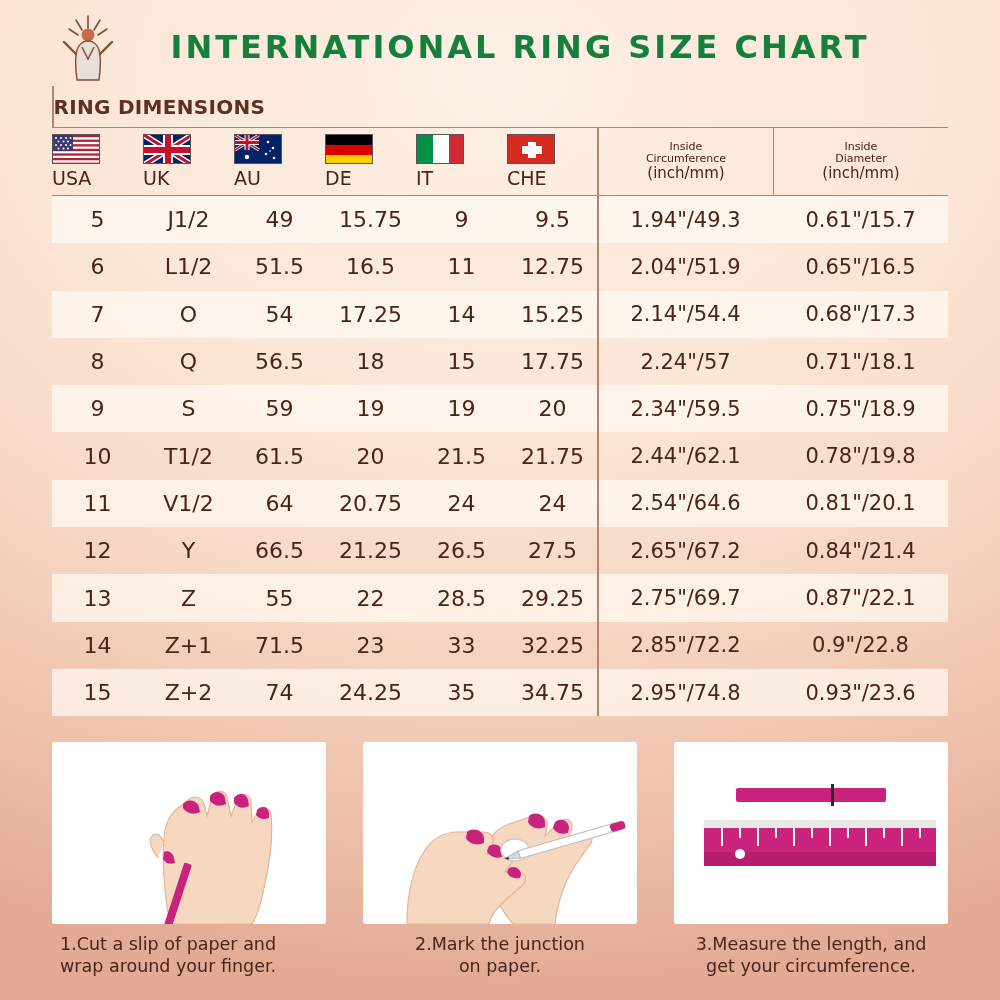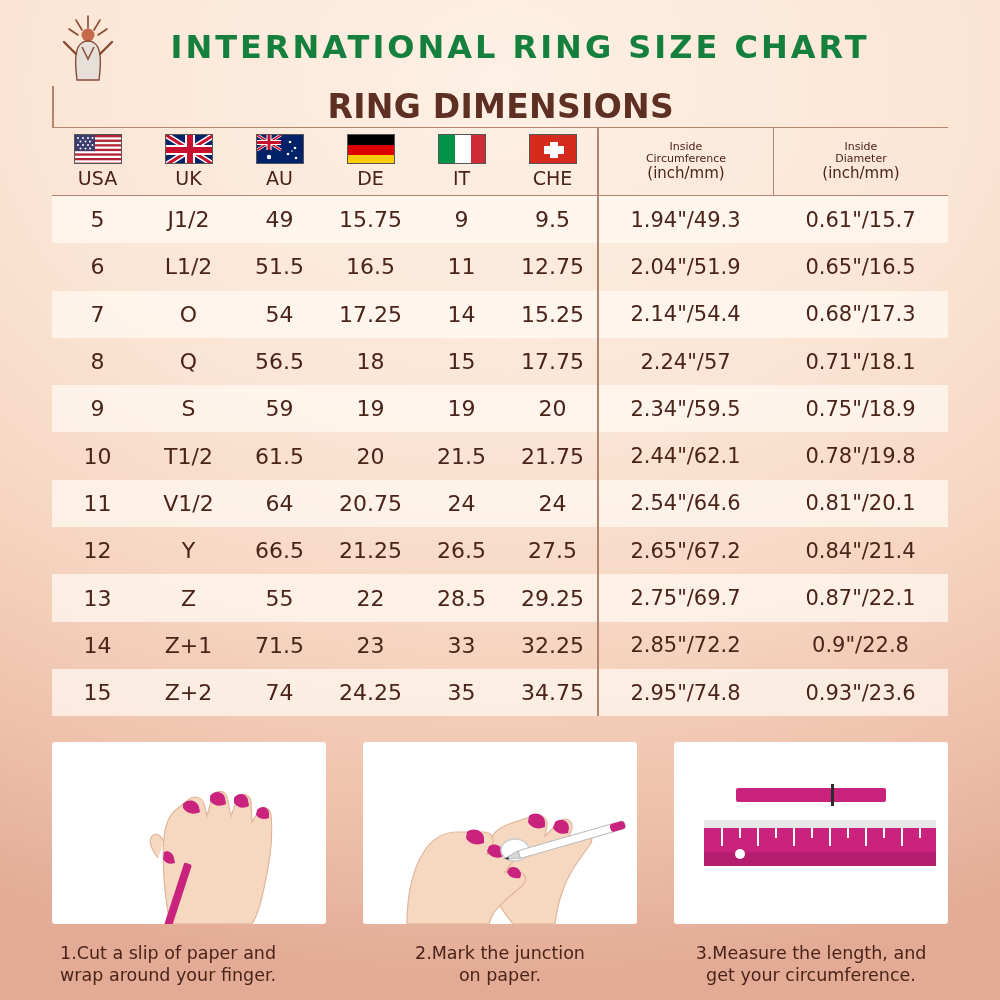--- a/index.html
+++ b/index.html
@@ -67,38 +67,37 @@
     font-family: "DejaVu Sans", sans-serif;
     letter-spacing: .3px;
   }
   .group-head .divider {
     width: 1.5px;
     align-self: stretch;
     background: #b4846f;
   }
   .group-head .g2 {
     flex: 1;
-    text-align: center;
-    font-size: 33px;
+    font-size: 20px;
     font-weight: bold;
     color: #5e2f23;
     font-family: "DejaVu Sans", sans-serif;
     letter-spacing: .3px;
   }
 
   .flag-row {
     display: flex;
     height: 68px;
     border-bottom: 1.5px solid #b4846f;
   }
   .flag-cell {
     width: 91px;
     display: flex;
     flex-direction: column;
-    align-items: center;
+    align-items: flex-start;
     justify-content: center;
     gap: 3px;
   }
   .flag-cell.first { width: 91px; }
   .flag {
     width: 48px; height: 30px;
     border: 1px solid #555;
     position: relative;
     overflow: hidden;
     background: #fff;
@@ -161,21 +160,21 @@
   }
   .card { width: 274px; }
   .card-img {
     width: 274px; height: 182px;
     background: #ffffff;
     border-radius: 3px;
     position: relative;
     overflow: hidden;
   }
   .card-cap {
-    margin-top: 19px;
+    margin-top: 10px;
     font-size: 17.5px;
     line-height: 1.25;
     color: #4a2319;
     font-family: "DejaVu Sans", sans-serif;
     text-align: center;
   }
   .card-cap.left { text-align: left; padding-left: 8px; }
 </style>
 </head>
 <body>

